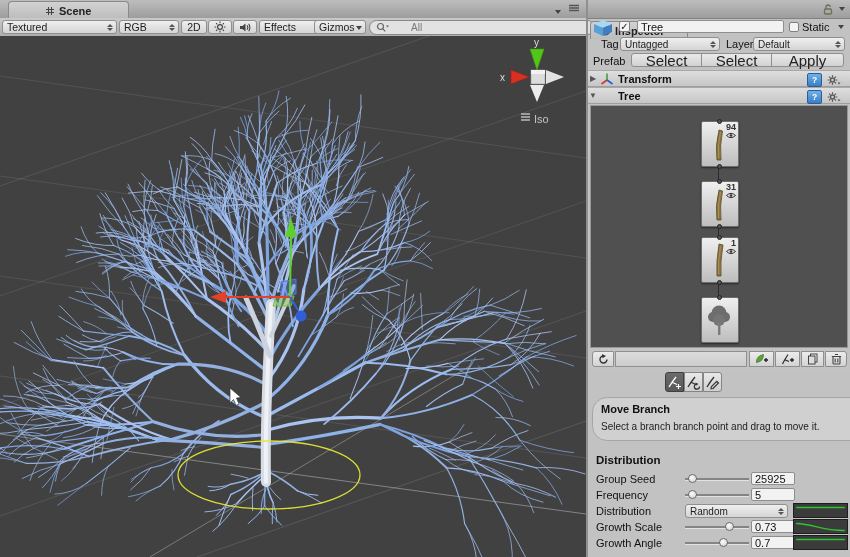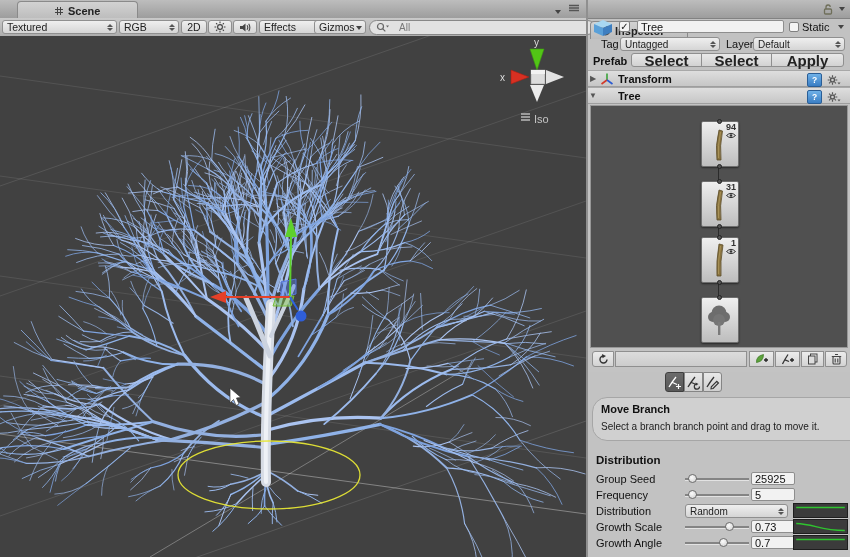--- a/index.html
+++ b/index.html
@@ -14,21 +14,21 @@
        display:flex;align-items:center;gap:4px;padding:0 9px;font-weight:700;color:#222;}
   .toolbar{background:linear-gradient(#c9c9c9,#adadad);border-bottom:1px solid #7d7d7d;}
   .btn,.dd{position:absolute;top:2px;height:14px;border:1px solid #8f8f8f;border-radius:3px;
        background:linear-gradient(#efefef,#d5d5d5);display:flex;align-items:center;
        padding:0 4px;font-size:10.5px;color:#222;box-sizing:border-box;}
   .uds{position:absolute;right:3px;top:3px;display:flex;flex-direction:column;gap:1px;}
   .tri-u{width:0;height:0;border-left:3px solid transparent;border-right:3px solid transparent;border-bottom:3.5px solid #555;}
   .tri-d{width:0;height:0;border-left:3px solid transparent;border-right:3px solid transparent;border-top:3.5px solid #555;}
   .caret{width:0;height:0;border-left:3.5px solid transparent;border-right:3.5px solid transparent;border-top:4px solid #444;}
   .searchpill{position:absolute;height:13px;border:1px solid #888;border-radius:8px;
-       background:#e2e2e2;display:flex;align-items:center;padding:0 6px;gap:8px;}
+       background:#e2e2e2;display:flex;align-items:center;padding:0 6px;gap:20px;}
   .searchpill input{border:none;background:transparent;outline:none;font-size:10px;color:#777;width:150px;
        font-family:"Liberation Sans","DejaVu Sans",sans-serif;}
   input.field{border:1px solid #8e8e8e;background:#f2f2f2;height:13px;font-size:11px;color:#111;
        padding:0 3px;box-sizing:border-box;outline:none;border-radius:2px;
        font-family:"Liberation Sans","DejaVu Sans",sans-serif;}
   .pbtn{position:absolute;top:0;height:14px;border:1px solid #8f8f8f;background:linear-gradient(#e9e9e9,#d2d2d2);
        display:flex;align-items:center;justify-content:center;font-size:15px;color:#222;box-sizing:border-box;}
   .comp-header{position:absolute;left:588px;width:262px;height:17px;
        background:linear-gradient(#dedede,#c6c6c6);border-top:1px solid #a8a8a8;border-bottom:1px solid #9e9e9e;
        display:flex;align-items:center;box-sizing:border-box;}
@@ -64,21 +64,21 @@
   .vbox{position:absolute;left:163px;top:1px;width:44px;}
   .curvebox{position:absolute;left:205px;top:0;width:55px;height:15px;background:#3b3b3b;border:1px solid #1e1e1e;box-sizing:border-box;}
   .curvebox svg{display:block;}
 </style>
 </head>
 <body>
 
 <div id="app">
 
   <div class="abs tabbar" style="left:0;top:0;width:587px;height:18px;">
-    <div class="tab" style="left:17px;width:74px;padding-left:36px;">
+    <div class="tab" style="left:8px;width:74px;padding-left:36px;">
       <svg width="10" height="10" viewBox="0 0 10 10">
         <path d="M1 3.5 H9 M1 6.5 H9 M3.5 1 V9 M6.5 1 V9" stroke="#444" stroke-width="1" fill="none"></path>
       </svg>
       <span>Scene</span>
     </div>
     <div class="abs" style="right:26px;top:4px;">
       <span class="caret" style="display:inline-block"></span>
     </div>
     <svg class="abs" style="right:8px;top:4px;" width="10" height="8" viewBox="0 0 10 8">
       <path d="M0 1.5 H10 M0 4 H10 M0 6.5 H10" stroke="#555" stroke-width="1.4"></path>
@@ -1253,21 +1253,21 @@
     <span class="abs" style="left:138px;top:2px;">Layer</span>
     <div class="dd" style="left:165px;top:1px;width:92px;">
       <span style="font-size:10px">Default</span>
       <span class="uds">
           <span class="tri-u"></span>
           <span class="tri-d"></span>
         </span>
     </div>
   </div>
 
-  <div class="abs" style="left:588px;top:53px;width:262px;height:17px;font-weight:bold;">
+  <div class="abs" style="left:588px;top:53px;width:262px;height:17px;">
     <span class="abs" style="left:5px;top:2px;">Prefab</span>
     <div class="pbtn" style="left:43px;width:71px;border-radius:3px 0 0 3px;">
       <span>Select</span>
     </div>
     <div class="pbtn" style="left:113px;width:71px;">
       <span>Select</span>
     </div>
     <div class="pbtn" style="left:183px;width:73px;border-radius:0 3px 3px 0;">
       <span>Apply</span>
     </div>

